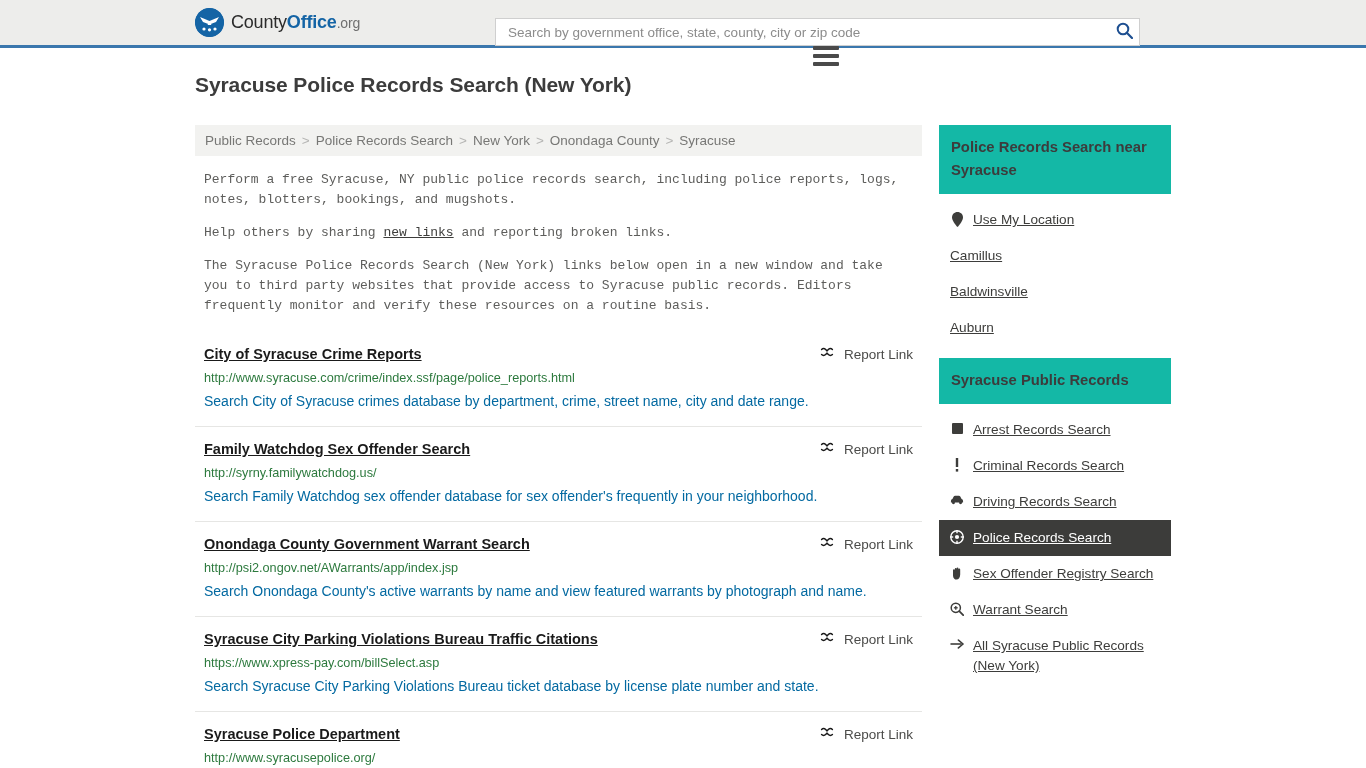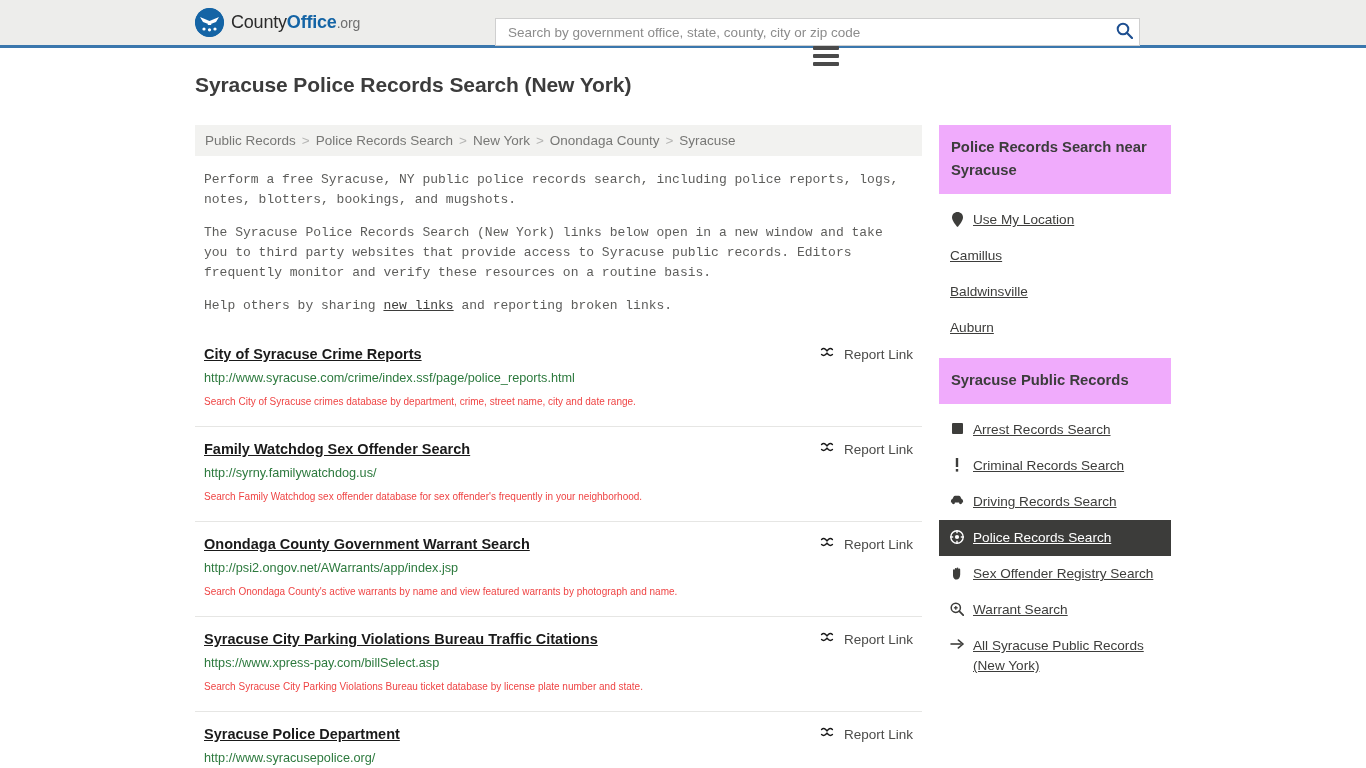--- a/index.html
+++ b/index.html
@@ -143,30 +143,30 @@
   }
   .report-link .rl-text { font-size: 13.5px; color: #4b4b49; white-space: nowrap; }
   .result-url {
     font-size: 12.7px;
     color: #2d7a3e;
     margin-top: 6px;
     line-height: 16px;
     word-break: break-all;
   }
   .result-desc {
-    font-size: 10px;
-    color: #ef4444;
+    font-size: 14px;
+    color: #0369a1;
     line-height: 25px;
     margin-top: 3px;
   }
 
   
   .side-box { margin-bottom: 8px; }
   .side-head {
-    background: #f0abfc;
+    background: #14b8a6;
     padding: 11px 12px 12px 12px;
     font-size: 14.8px;
     font-weight: bold;
     color: #3c3c3c;
     line-height: 23px;
   }
   .side-list { padding: 8px 0 4px 0; }
   .side-item {
     display: flex;
     align-items: flex-start;
@@ -247,22 +247,22 @@
         <a>Police Records Search</a>
         <span class="sep">&gt;</span>
         <a>New York</a>
         <span class="sep">&gt;</span>
         <a>Onondaga County</a>
         <span class="sep">&gt;</span>
         <a>Syracuse</a>
       </div>
 
       <p class="intro">Perform a free Syracuse, NY public police records search, including police reports, logs, notes, blotters, bookings, and mugshots.</p>
+      <p class="intro"><span>Help others by sharing </span><a>new links</a><span> and reporting broken links.</span></p>
       <p class="intro">The Syracuse Police Records Search (New York) links below open in a new window and take you to third party websites that provide access to Syracuse public records. Editors frequently monitor and verify these resources on a routine basis.</p>
-      <p class="intro"><span>Help others by sharing </span><a>new links</a><span> and reporting broken links.</span></p>
 
       <div class="results">
 
         <div class="result">
           <div class="result-head">
             <a class="result-title">City of Syracuse Crime Reports</a>
             <div class="report-link">
               <span>
                 <svg width="16" height="16" viewBox="0 0 16 16">
                   <path d="M3 3 L13 13 M13 3 L3 13" stroke="#1a1a1a" stroke-width="1.3" fill="none" opacity="0"></path>

